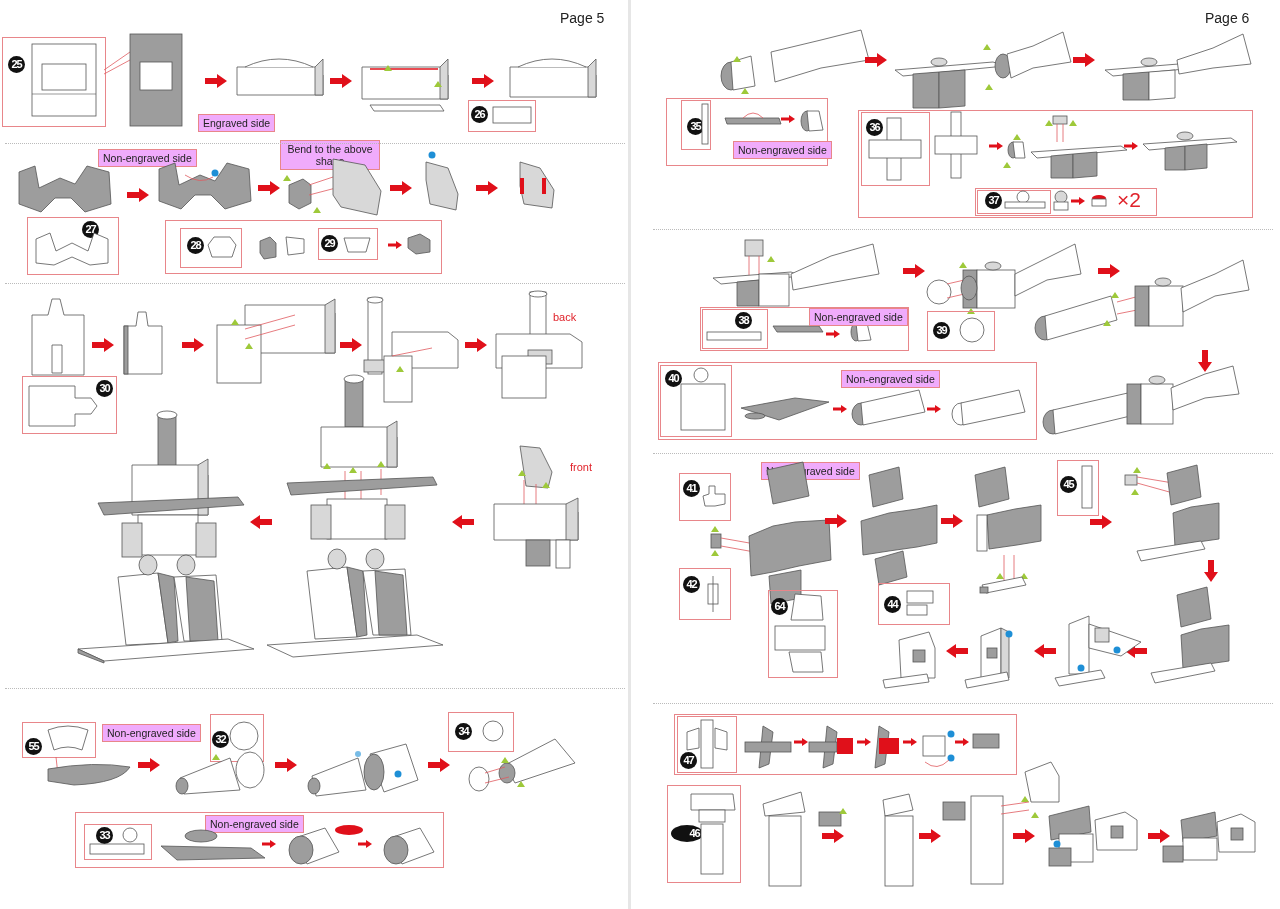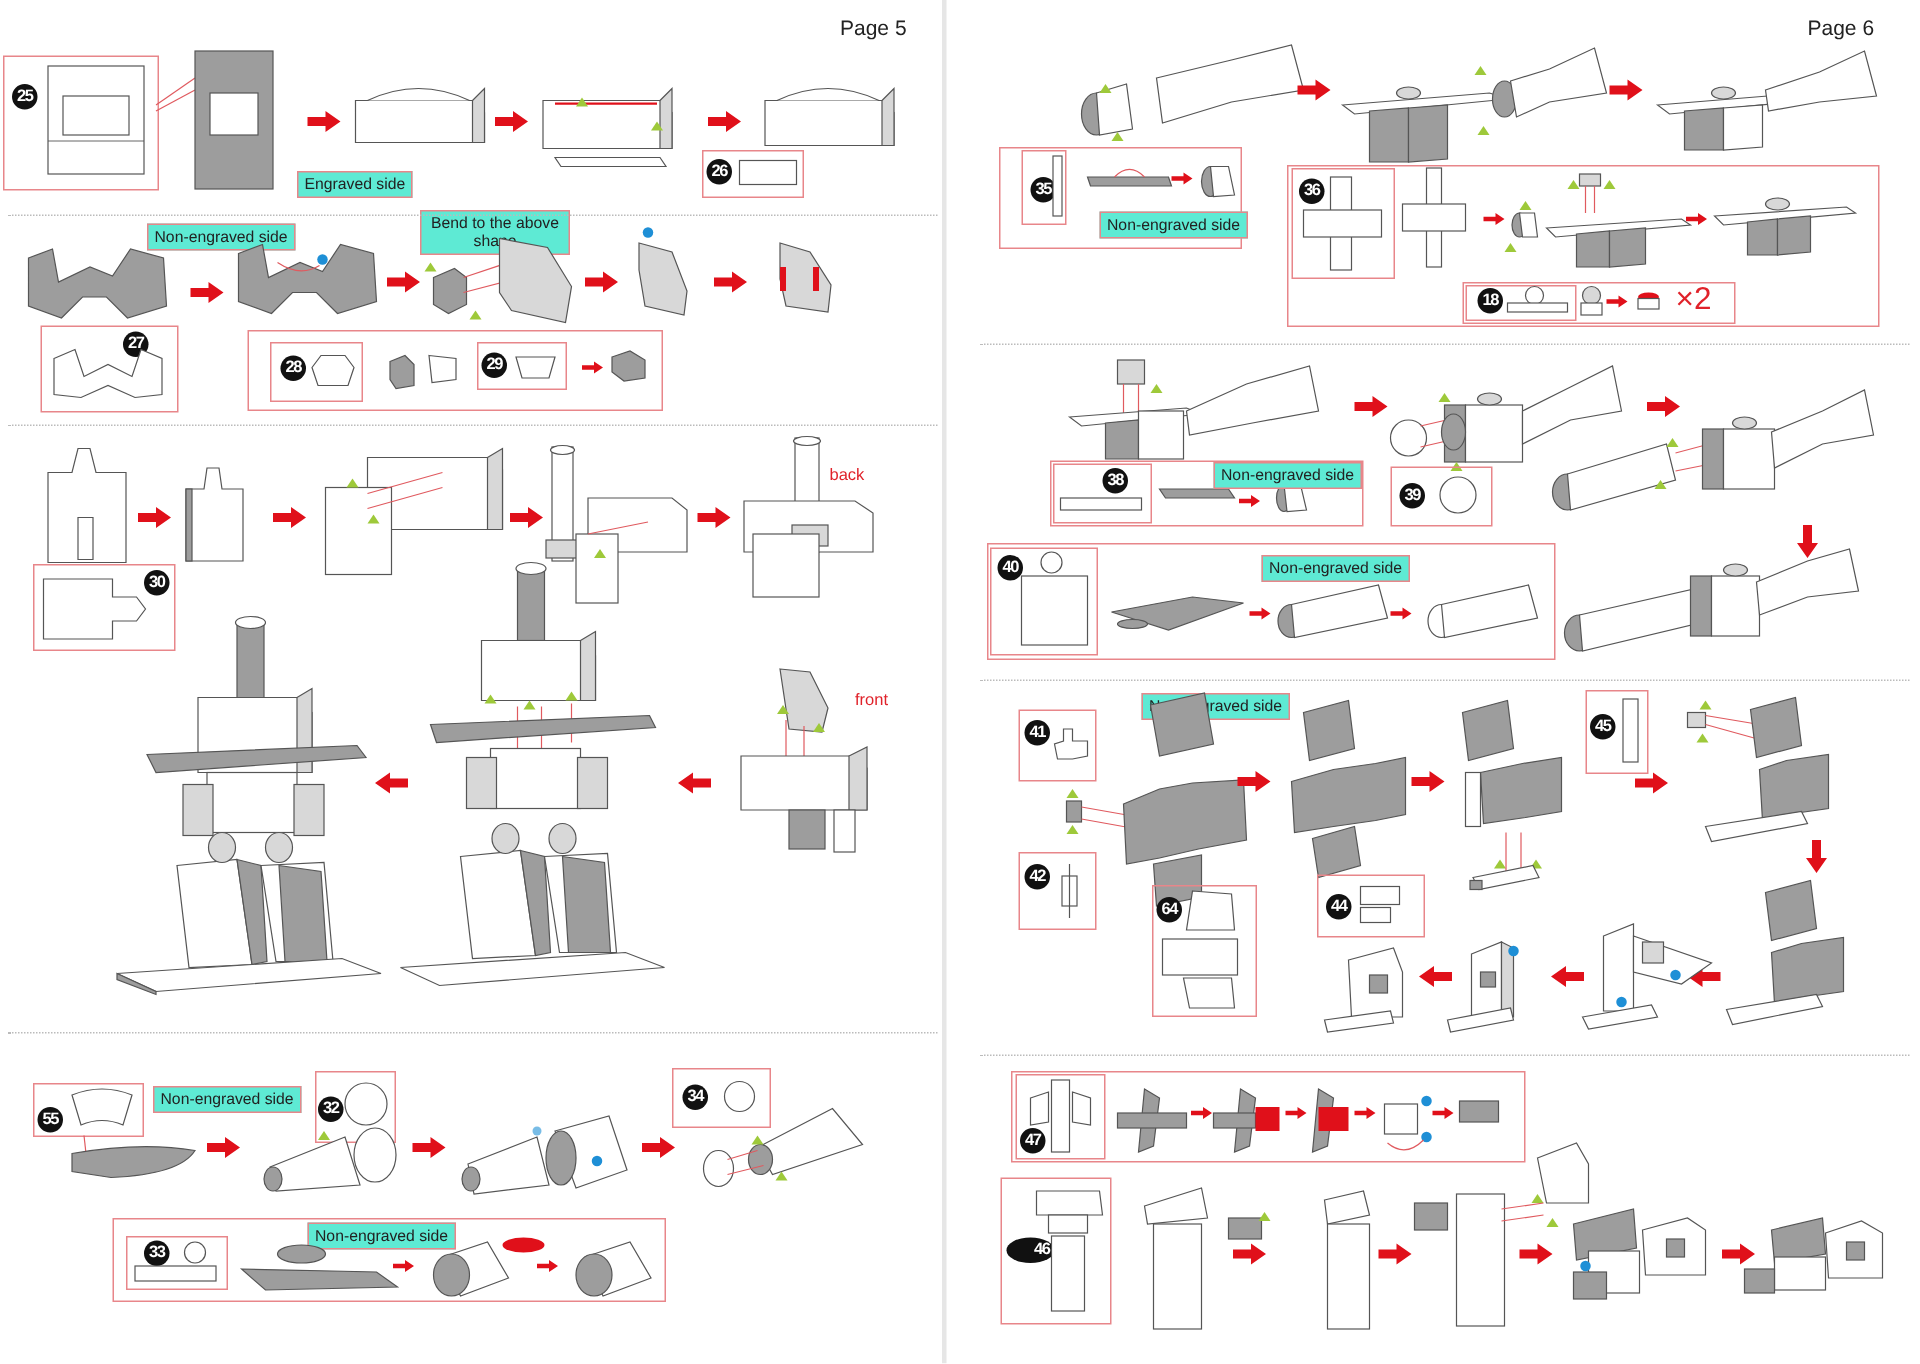--- a/index.html
+++ b/index.html
@@ -4,21 +4,21 @@
 <style>
   html, body { margin:0; padding:0; background:#fff; }
   body { width:1280px; height:909px; position:relative; overflow:hidden; font-family:"Liberation Sans", sans-serif; color:#222; }
   .page { position:absolute; top:0; height:909px; }
   #page5 { left:0; width:624px; }
   #page6 { left:631px; width:674px; }
   .gutter { position:absolute; left:628px; top:0; width:3px; height:909px; background:#e6e6e6; }
   .page-num { position:absolute; top:10px; font-size:14px; color:#222; }
   .sep { position:absolute; height:0; border-top:1px dotted #bbb; }
   .badge { position:absolute; width:17px; height:17px; border-radius:50%; background:#111; color:#fff; font-size:11px; font-weight:bold; text-align:center; line-height:17px; letter-spacing:-1px; font-family:"Liberation Sans", sans-serif; }
-  .callout { position:absolute; border:1px solid #e8868a; background:#5eead4; font-size:10.5px; color:#222; padding:2px 4px; white-space:nowrap; line-height:12px; }
+  .callout { position:absolute; border:1px solid #e8868a; background:#f0abfc; font-size:10.5px; color:#222; padding:2px 4px; white-space:nowrap; line-height:12px; }
   .frame { position:absolute; border:1px solid #e8868a; }
   .arrow { position:absolute; width:22px; height:14px; }
   .label-red { position:absolute; color:#e0222a; font-size:11px; }
   svg { position:absolute; overflow:visible; }
   .ol { fill:#fff; stroke:#555; stroke-width:0.8; }
   .gr { fill:#9d9d9d; stroke:#555; stroke-width:0.8; }
   .lg { fill:#d8d8d8; stroke:#555; stroke-width:0.8; }
   .rl { stroke:#e05a5f; stroke-width:0.8; fill:none; }
   .tri { fill:#9ec93a; }
   .dot { fill:#1e8fd6; }
@@ -427,21 +427,21 @@
       <polygon class="red" points="0,2.5 8,2.5 8,0 14,4 8,8 8,5.5 0,5.5"></polygon>
     </svg>
   <svg style="left:510px;top:124px;" width="100" height="48">
     <polygon class="ol" points="2,20 90,14 96,18 8,26"></polygon>
     <polygon class="gr" points="24,24 44,22 44,46 24,46"></polygon>
       <polygon class="gr" points="44,22 66,20 66,44 44,46"></polygon>
     <ellipse class="lg" cx="44" cy="12" rx="8" ry="4"></ellipse>
   </svg>
   <div class="frame" style="left:344px;top:188px;width:180px;height:26px;"></div>
   <div class="frame" style="left:346px;top:190px;width:72px;height:22px;"></div>
-  <div class="badge" style="left:354px;top:192px;">18</div>
+  <div class="badge" style="left:354px;top:192px;">37</div>
   <svg style="left:372px;top:190px;" width="44" height="20">
       <circle class="ol" cx="20" cy="7" r="6"></circle>
       <rect class="ol" x="2" y="12" width="40" height="6"></rect>
     </svg>
   <svg style="left:420px;top:190px;" width="20" height="22">
       <circle class="lg" cx="10" cy="7" r="6"></circle>
       <rect class="ol" x="3" y="12" width="14" height="8"></rect>
     </svg>
   <svg style="left:440px;top:197px;" width="14" height="8">
       <polygon class="red" points="0,2.5 8,2.5 8,0 14,4 8,8 8,5.5 0,5.5"></polygon>

